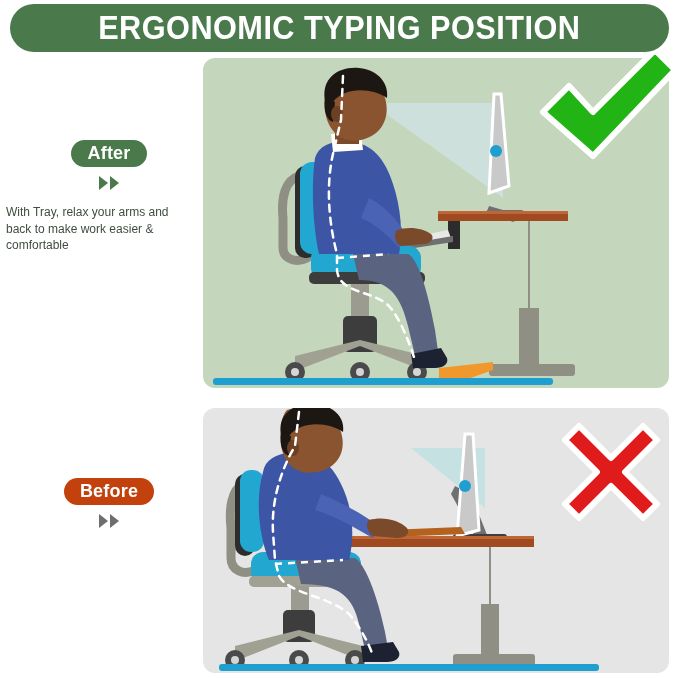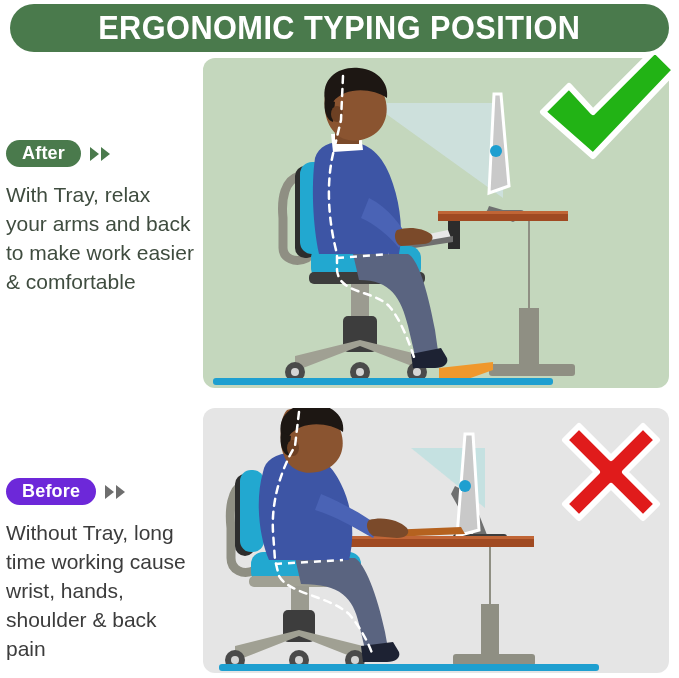--- a/index.html
+++ b/index.html
@@ -43,51 +43,52 @@
 
   
   .left-col { position: absolute; left: 0; width: 200px; }
   .col-after  { top: 140px; }
   .col-before { top: 478px; }
 
   .pill-row {
     display: flex;
     align-items: center;
     gap: 9px;
-    padding-left: 6px;
+    padding-left: 18px;
+    flex-direction: column;
   }
   .pill {
     display: inline-flex;
     align-items: center;
     justify-content: center;
     height: 27px;
     padding: 0 16px;
     border-radius: 14px;
     color: #ffffff;
     font-size: 18px;
     font-weight: bold;
     letter-spacing: 0.2px;
     box-sizing: border-box;
   }
   .pill-after  { background: #4a7a4c; }
-  .pill-before { background: #6d28d9; }
+  .pill-before { background: #c2410c; }
 
   .arrows { display: inline-flex; gap: 2px; align-items: center; }
   .arrow-tri {
     width: 0; height: 0;
     border-top: 7px solid transparent;
     border-bottom: 7px solid transparent;
     border-left: 9px solid #4a7a4c;
   }
   .arrow-gray { border-left-color: #6e6e6e; }
 
   .caption {
     margin-top: 14px;
     padding-left: 6px;
-    font-size: 21px;
+    font-size: 12px;
     line-height: 1.38;
     width: 190px;
   }
   .caption-after  { color: #3f4c3f; }
   .caption-before { color: #3c3c3c; }
 
   
   .panel {
     position: absolute;
     left: 203px;
@@ -127,21 +128,20 @@
 </div>
 
 <div class="left-col col-before">
   <div class="pill-row">
     <div class="pill pill-before">Before</div>
     <div class="arrows">
       <span class="arrow-tri arrow-gray"></span>
       <span class="arrow-tri arrow-gray"></span>
     </div>
   </div>
-  <div class="caption caption-before">Without Tray, long time working cause wrist, hands, shoulder &amp; back pain</div>
 </div>
 
 <div class="panel panel-after">
   <div class="panel-clip">
     <svg class="scene" viewBox="0 0 466 330" preserveAspectRatio="xMidYMid meet">
 
       <polygon points="168,45 300,45 300,140" fill="#cfe2e2" opacity="0.85"></polygon>
 
       <path d="M310,163 L325,163 L325,250 L316,250 L316,310 L300,310 L300,318 L360,318 L360,310 L336,310 L336,250 L327,250 L327,163 Z" fill="#8f8f83"></path>
       <rect x="286" y="306" width="86" height="12" rx="3" fill="#8f8f83"></rect>

